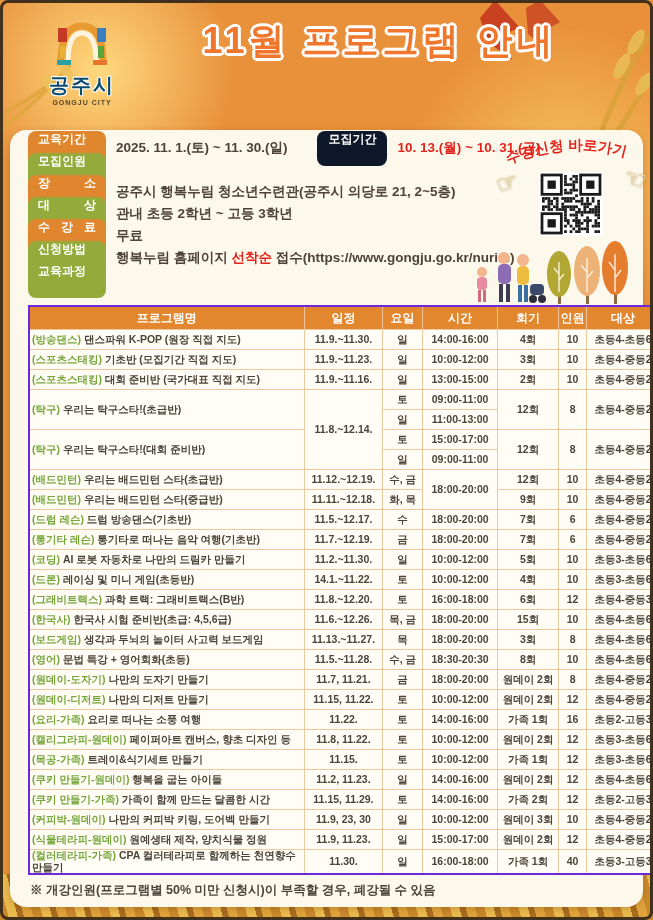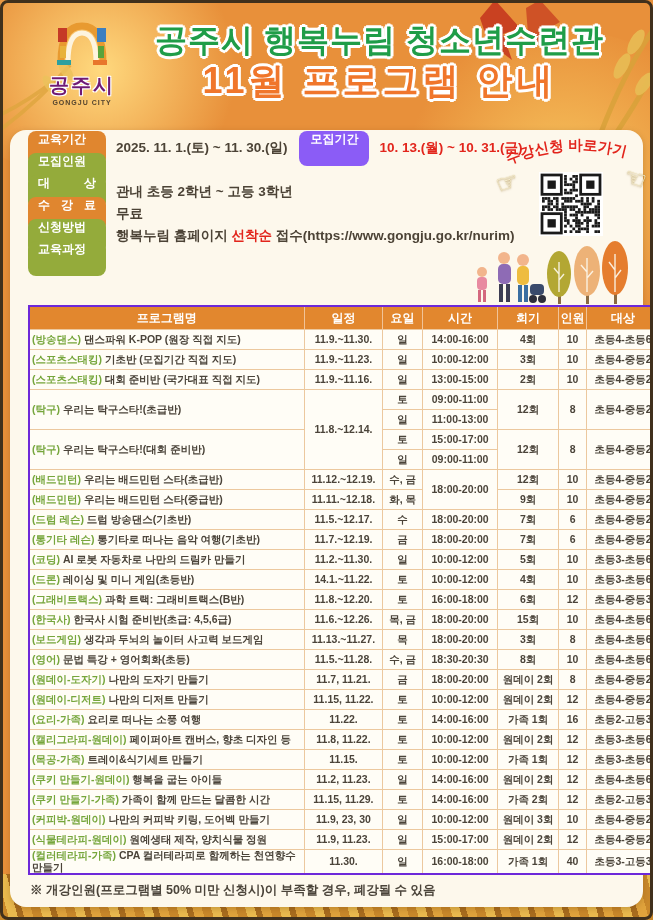--- a/index.html
+++ b/index.html
@@ -10,40 +10,40 @@
       background:linear-gradient(150deg,#f5b14e 0%,#ef9c3c 22%,#e88a31 45%,#f3ad47 68%,#e2medium 0,#e38a2e 100%);}
   .bg-glow1{position:absolute;left:-60px;top:-40px;width:320px;height:220px;border-radius:50%;
       background:radial-gradient(circle,#ffd97e 0%,rgba(255,217,126,0) 70%);}
   .bg-glow2{position:absolute;right:-80px;top:30px;width:340px;height:300px;border-radius:50%;
       background:radial-gradient(circle,#f7c45e 0%,rgba(247,196,94,0) 70%);}
   .bg-bottom{position:absolute;left:0;right:0;bottom:0;height:46px;
       background:repeating-linear-gradient(75deg,#c9882a 0 9px,#eaba4e 9px 18px,#a86c1e 18px 24px,#e0a33c 24px 33px);}
   .frame{position:absolute;inset:0;border:3px solid #40301c;border-radius:8px;pointer-events:none;z-index:99;}
   
   .logo{position:absolute;left:34px;top:16px;width:96px;text-align:center;z-index:5;}
-  .logo .city{font-size:20px;font-weight:bold;color:#701a75;letter-spacing:2px;
+  .logo .city{font-size:20px;font-weight:bold;color:#0c4a6e;letter-spacing:2px;
       text-shadow:-1px -1px 0 #fff,1px -1px 0 #fff,-1px 1px 0 #fff,1px 1px 0 #fff;}
   .logo .city-en{font-size:7px;color:#54442e;letter-spacing:1px;font-weight:bold;}
   .titles{position:absolute;left:120px;right:14px;top:20px;text-align:center;z-index:5;}
   .t1{font-size:32px;font-weight:bold;color:#1f9d48;letter-spacing:1px;line-height:1.25;
       text-shadow:-2px -2px 0 #fff,2px -2px 0 #fff,-2px 2px 0 #fff,2px 2px 0 #fff,0 -3px 0 #fff,0 3px 0 #fff,-3px 0 0 #fff,3px 0 0 #fff;}
   .t2{font-size:36px;font-weight:bold;color:#f0762b;letter-spacing:4px;line-height:1.15;
       text-shadow:-2px -2px 0 #fff,2px -2px 0 #fff,-2px 2px 0 #fff,2px 2px 0 #fff,0 -3px 0 #fff,0 3px 0 #fff,-3px 0 0 #fff,3px 0 0 #fff;}
   
   .panel{position:absolute;left:10px;right:10px;top:130px;bottom:13px;background:#fdf8ec;
       border-radius:16px;box-shadow:0 2px 6px rgba(90,50,0,.25);z-index:2;}
   
   .info{position:absolute;left:28px;top:137px;z-index:6;width:470px;}
   .info-row{height:22px;margin-bottom:0;display:flex;align-items:center;white-space:nowrap;}
   .pill{display:inline-block;width:78px;height:35px;line-height:17px;border-radius:8px;
       color:#fff;font-size:12px;font-weight:bold;text-align:center;text-align-last:justify;
       padding:0 10px;box-sizing:border-box;flex:0 0 auto;}
   .pill.orange{background:#e0862f;}
   .pill.green{background:#94ab3b;}
-  .pill.red{background:#8b5cf6;width:70px;margin-left:12px;text-align-last:center;}
+  .pill.red{background:#0f172a;width:70px;margin-left:30px;text-align-last:center;}
   .info-text{font-size:13.5px;font-weight:bold;color:#4c4336;margin-left:10px;}
   .red-text{color:#e2251c;font-weight:bold;}
   
   .qr-wrap{position:absolute;left:498px;top:134px;width:146px;z-index:6;text-align:center;}
   .qr-code{margin-top:0;}
   .hand{position:absolute;font-size:25px;color:#fffbe8;text-shadow:0 0 1px #a8821f,0 1px 2px rgba(120,80,0,.6);z-index:7;}
   .hand-left{left:-2px;top:34px;transform:rotate(-18deg);}
   .hand-right{right:-2px;top:30px;transform:rotate(18deg);}
   
   .deco{position:absolute;z-index:6;}
@@ -101,35 +101,38 @@
     <rect x="46" y="12" width="9" height="14" fill="#3c7fc0"></rect>
     <rect x="6" y="44" width="14" height="5" fill="#2ba0a0"></rect>
     <rect x="42" y="44" width="14" height="5" fill="#e8762c"></rect>
     <rect x="9" y="30" width="6" height="12" fill="#e8b23a"></rect>
     <rect x="47" y="30" width="6" height="12" fill="#58a33c"></rect>
   </svg>
   <div class="city">공주시</div>
   <div class="city-en">GONGJU CITY</div>
 </div>
 <div class="titles">
-  <div class="t1">공주시 행복누림 청소년수련관</div>
   <div class="t2">11월 프로그램 안내</div>
 </div>
 
 <div class="panel"></div>
 
 <div class="info" id="info-list">
     <div class="info-row">
       <span class="pill orange">교육기간</span>
       <span class="info-text">2025. 11. 1.(토) ~ 11. 30.(일)</span>
       <span class="pill red">모집기간</span>
       <span class="info-text red-text">10. 13.(월) ~ 10. 31.(금)</span>
     </div>
     <div class="info-row">
       <span class="pill green">모집인원</span>
+    </div>
+    <div class="info-row">
+      <span class="pill orange">장 소</span>
+      <span class="info-text">공주시 행복누림 청소년수련관(공주시 의당로 21, 2~5층)</span>
     </div>
     <div class="info-row">
       <span class="pill green">대 상</span>
       <span class="info-text">관내 초등 2학년 ~ 고등 3학년</span>
     </div>
     <div class="info-row">
       <span class="pill orange">수 강 료</span>
       <span class="info-text">무료</span>
     </div>
     <div class="info-row">

